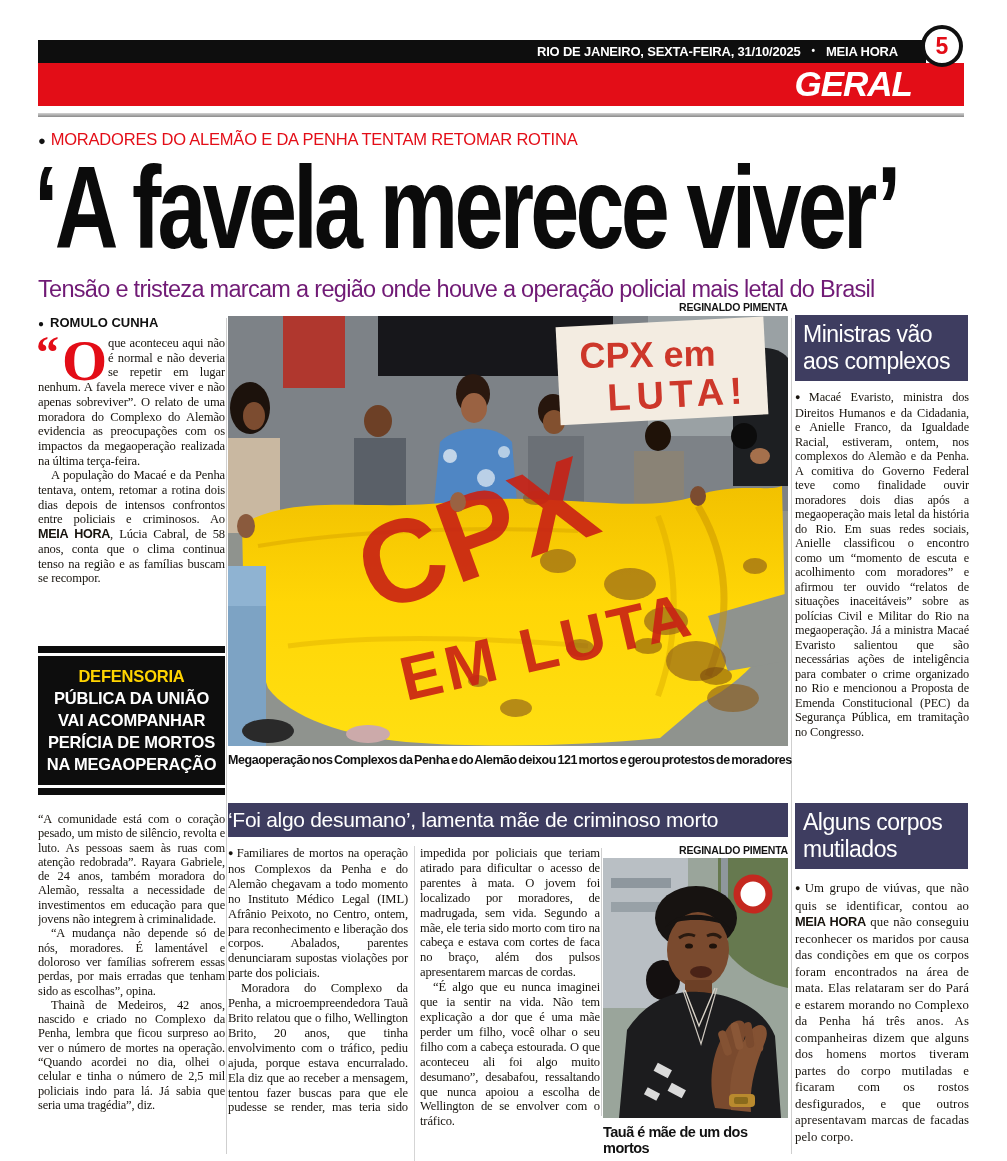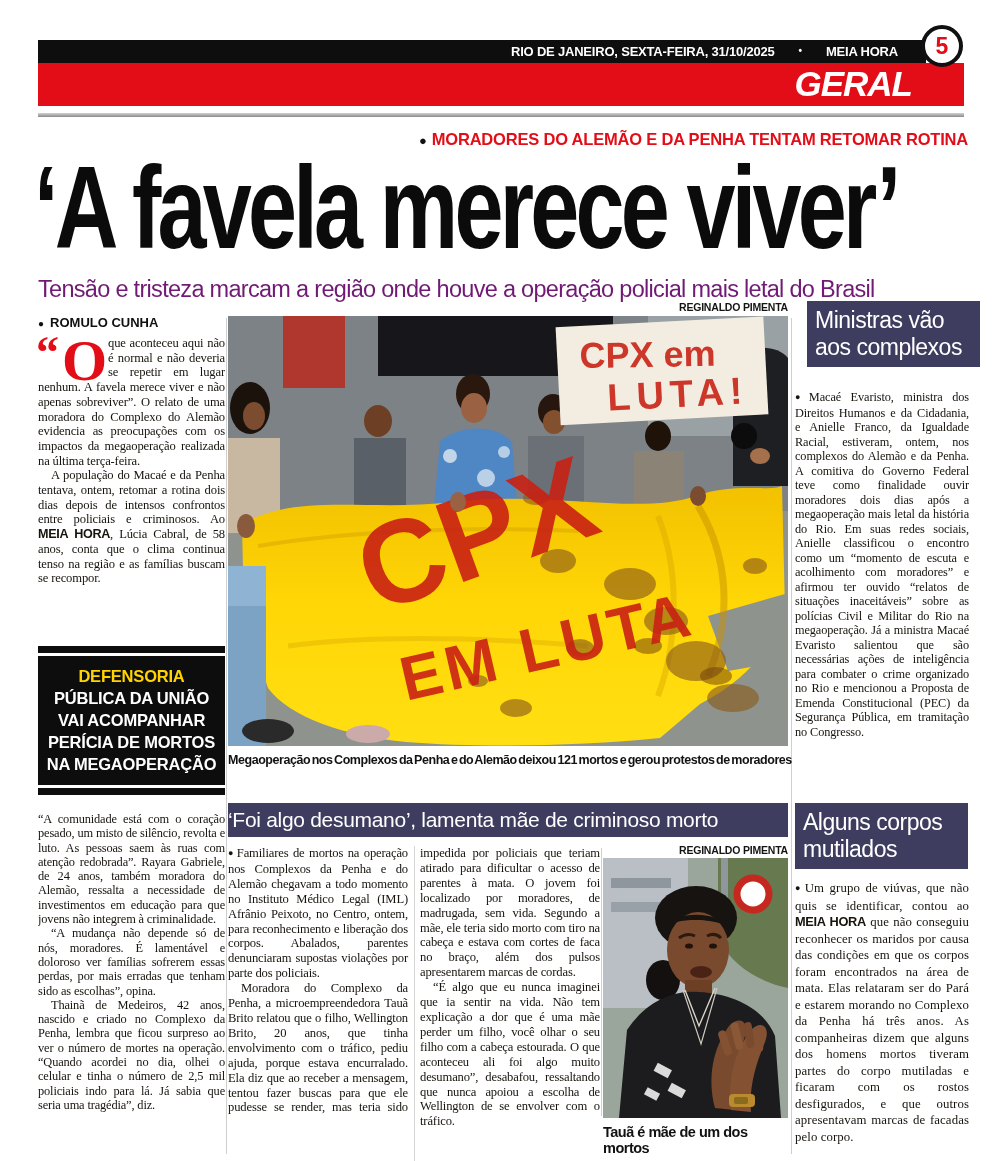--- a/index.html
+++ b/index.html
@@ -4,40 +4,40 @@
 <style>
   * { margin:0; padding:0; box-sizing:border-box; }
   html,body { background:#ffffff; }
   .page {
     position:relative; width:1007px; height:1161px; background:#fff; overflow:hidden;
     font-family:"Liberation Sans", sans-serif; color:#17130d;
   }
   
   .topbar {
     position:absolute; left:38px; top:40px; width:888px; height:23px; background:#0e0e0e;
-    color:#fff; display:flex; justify-content:flex-end; align-items:center; gap:24px;
+    color:#fff; display:flex; justify-content:flex-end; align-items:center; gap:11px;
     padding-right:28px; font-size:13px; font-weight:700; letter-spacing:-0.2px;
   }
   .topbar .brand { font-weight:900; }
   .topbar .dot { font-size:10px; position:relative; top:-1px; }
   .pagenum {
     position:absolute; left:921px; top:25px; width:42px; height:42px; border-radius:50%;
     background:#fff; border:4px solid #101010; color:#e30d17; font-weight:900; font-size:23px;
     display:flex; align-items:center; justify-content:center; z-index:6;
   }
   .sectionbar {
     position:absolute; left:38px; top:63px; width:926px; height:43px; background:#e30d17;
     color:#fff; text-align:right; padding-right:52px;
     font-style:italic; font-weight:900; font-size:35px; line-height:41px; letter-spacing:-1px;
   }
   .hrule { position:absolute; left:38px; top:113px; width:926px; height:4px;
     background:linear-gradient(#d2d2d2,#8a8a8a); }
   
   .kicker { position:absolute; left:38px; top:130px; width:930px;
-    font-weight:700; font-size:16.5px; color:#e30d17; letter-spacing:-0.2px;text-align:right; }
+    font-weight:400; font-size:16.5px; color:#e30d17; letter-spacing:-0.2px; }
   .kicker .kbullet { color:#111; font-size:13px; margin-right:5px; }
   .headline {
     position:absolute; left:34px; top:150px; white-space:nowrap;
     font-weight:700; font-size:116px; line-height:1; letter-spacing:-5px; color:#0b0b0b;
     transform:scaleX(0.76); transform-origin:0 50%;
   }
   .subheadline { position:absolute; left:38px; top:276px; width:936px;
     font-weight:500; font-size:23.5px; letter-spacing:-0.7px; color:#701a75; }
   .byline { position:absolute; left:38px; top:315px; font-weight:700; font-size:13px; color:#101010; }
   .byline .bbullet { font-size:10px; margin-right:6px; }
@@ -68,21 +68,21 @@
   .credit { position:absolute; text-align:right; font-weight:700; font-size:10.5px; color:#141414; letter-spacing:-0.2px; }
   .main-photo { position:absolute; left:228px; top:316px; width:560px; height:430px; overflow:hidden; }
   .main-caption { position:absolute; left:228px; top:753px; width:562px; white-space:nowrap;
     font-weight:700; font-size:12.5px; letter-spacing:-0.45px; word-spacing:-1.5px; color:#121212; }
   .photo2 { position:absolute; left:603px; top:858px; width:185px; height:260px; overflow:hidden; }
   .photo2-caption { position:absolute; left:603px; top:1124px; width:190px;
     font-weight:700; font-size:14.5px; letter-spacing:-0.5px; color:#121212; }
   
   .navybox { position:absolute; left:795px; width:173px; height:66px; background:#3e3d60; color:#fff;
     padding:6px 8px; font-weight:400; font-size:23px; line-height:27px; letter-spacing:-0.5px; white-space:pre-line; }
-  .box1 { top:301px;margin-left:12px; } .box2 { top:803px; }
+  .box1 { top:315px; } .box2 { top:803px; }
   .story2bar { position:absolute; left:228px; top:803px; width:560px; height:34px; background:#3e3d60;
     color:#fff; font-weight:400; font-size:21px; line-height:33px; padding-left:0; letter-spacing:-0.3px; }
   .rightcol1 { position:absolute; left:795px; top:390px; width:174px; height:392px; overflow:hidden;
     font-size:12.3px; line-height:14.5px; letter-spacing:-0.1px; }
   .rightcol2 { position:absolute; left:795px; top:880px; width:174px; height:281px; overflow:hidden;
     font-size:12.8px; line-height:16.5px; letter-spacing:0.1px; }
   .story2cols { position:absolute; left:228px; top:846px; width:372px; height:315px; overflow:hidden;
     column-count:2; column-gap:12px; column-rule:1px solid #d5d5d5;
     font-size:12.6px; line-height:14.9px; letter-spacing:-0.15px; }
   .story2cols p { margin:0; }

